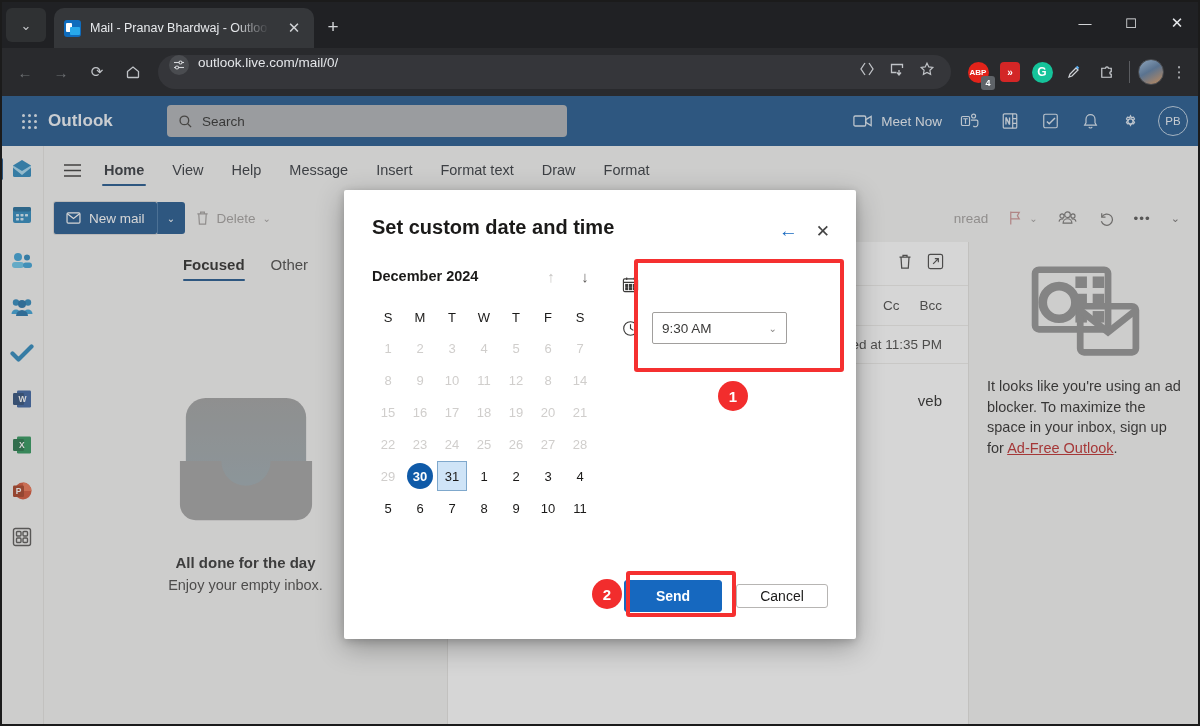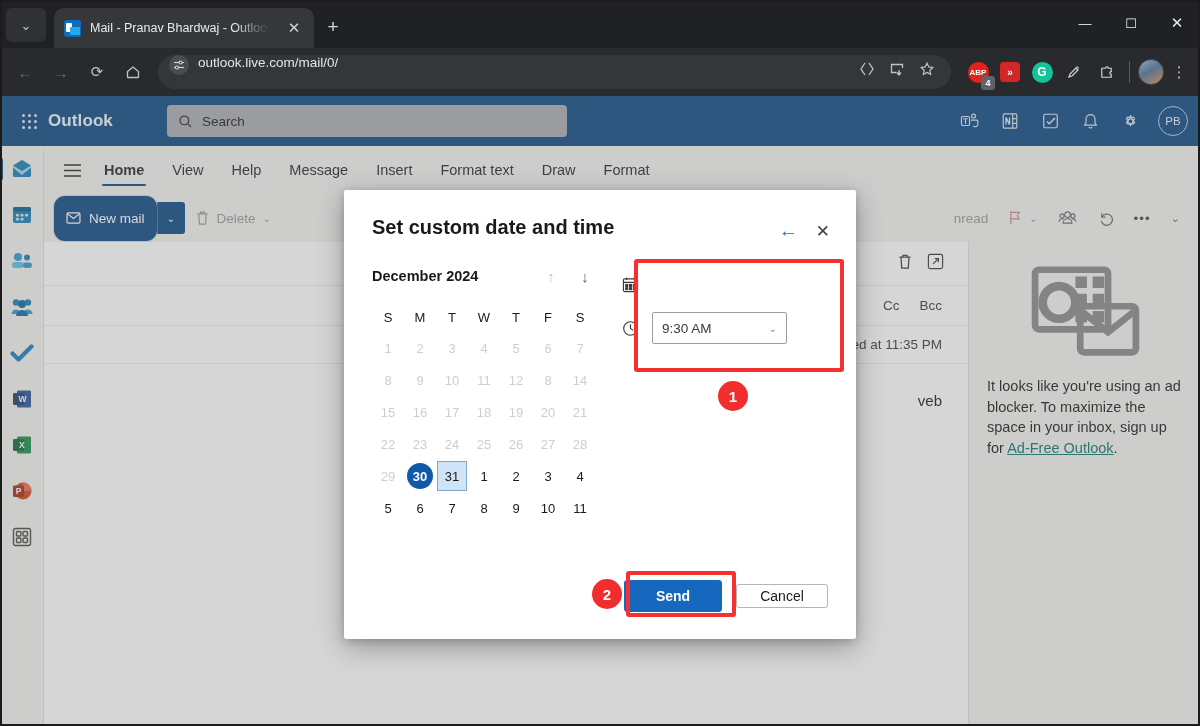--- a/index.html
+++ b/index.html
@@ -111,21 +111,21 @@
   .ribbon { height:48px; display:flex; align-items:center; gap:0; padding-left:10px; background:#f3f2f1; }
   .hamb { width:36px; height:36px; display:flex; align-items:center; justify-content:center; flex:none; }
   .rtab { padding:0 14px; height:44px; display:flex; align-items:center; font-size:14.5px; color:#24292f;
           position:relative; }
   .rtab.active { font-weight:700; }
   .rtab.active::after { content:""; position:absolute; left:12px; right:12px; bottom:6px; height:2.5px;
                         background:#0f4a85; border-radius:2px; }
 
   .cmdbar { height:48px; display:flex; align-items:center; padding:0 10px; gap:0; background:#f3f2f1; }
   .newmail {
-    height:45px; background:#0f4a85; border-radius:11px; display:flex; align-items:center; color:#fff;
+    height:32px; background:#0f4a85; border-radius:2px; display:flex; align-items:center; color:#fff;
     font-size:13.5px; padding:0 12px; gap:8px; box-shadow:0 0 0 1px #d8d6d4;
   }
   .newmail-split { width:28px; height:32px; background:#0f4a85; border-left:1px solid #3a6fa3;
                    border-radius:0 3px 3px 0; display:flex; align-items:center; justify-content:center;
                    color:#fff; font-size:10px; }
   .cmd-item { display:flex; align-items:center; gap:7px; padding:0 10px; height:32px; color:#9b9896; font-size:13.5px; }
   .cmd-right { margin-left:auto; display:flex; align-items:center; }
 
   .panes { flex:1; display:flex; min-height:0; }
   .listpane { width:404px; background:#f3f2f1; display:flex; flex-direction:column; border-right:1px solid #e3e1df; }
@@ -146,21 +146,21 @@
   .cc-row { height:40px; display:flex; align-items:center; justify-content:flex-end; gap:20px;
             padding-right:26px; color:#3b3a39; font-size:13.5px; border-bottom:1px solid #edebe9; }
   .sched-row { height:38px; display:flex; align-items:center; justify-content:flex-end; padding-right:26px;
                color:#3b3a39; font-size:13.5px; border-bottom:1px solid #edebe9; }
   .body-snip { padding:28px 26px 0 0; text-align:right; color:#1b1a19; font-size:15px; }
 
   .adpane { width:232px; background:#f3f2f1; border-left:1px solid #e3e1df; padding:22px 18px;
             display:flex; flex-direction:column; align-items:center; }
   .ad-logo { width:116px; height:96px; margin-bottom:16px; }
   .ad-text { font-size:14.5px; line-height:1.42; color:#1b1a19; align-self:flex-start; }
-  .ad-link { color:#0f766e; text-decoration:underline; }
+  .ad-link { color:#b91c1c; text-decoration:underline; }
 
   
   .dim { position:absolute; inset:0; background:rgba(120,120,120,.30); }
 
   
   .dialog {
     position:absolute; left:344px; top:190px; width:512px; height:449px; background:#fff;
     box-shadow:0 8px 28px rgba(0,0,0,.30), 0 2px 8px rgba(0,0,0,.18);
     border-radius:2px; z-index:20;
   }
@@ -326,20 +326,27 @@
 
       <div class="search">
         <svg width="15" height="15" viewBox="0 0 16 16" fill="none" stroke="#33312f" stroke-width="1.4">
           <circle cx="6.8" cy="6.8" r="4.6"></circle>
             <path d="M10.4 10.4 14 14"></path>
         </svg>
         <span class="search-ph">Search</span>
       </div>
 
       <div class="owa-right">
+        <div class="owa-ibtn">
+          <svg width="20" height="14" viewBox="0 0 22 15" fill="none" stroke="#dbe6f1" stroke-width="1.4">
+            <rect x="1" y="2" width="13" height="11" rx="1.5"></rect>
+              <path d="M14 6l6-3.5v10L14 9z"></path>
+          </svg>
+          <span class="lbl">Meet Now</span>
+        </div>
         <div class="owa-ibtn">
           <svg width="20" height="18" viewBox="0 0 22 20" fill="none" stroke="#dbe6f1" stroke-width="1.3">
             <rect x="1.5" y="5" width="9" height="10" rx="1.4"></rect>
               <path d="M3.5 7.5h5M6 7.5V13"></path>
             <circle cx="15" cy="4.5" r="2.2"></circle>
               <path d="M12 9h6.5a1.2 1.2 0 0 1 1.2 1.2v3.3a2.8 2.8 0 0 1-5 1.8"></path>
           </svg>
         </div>
         <div class="owa-ibtn">
           <svg width="18" height="18" viewBox="0 0 20 20" fill="none" stroke="#dbe6f1" stroke-width="1.3">
@@ -507,20 +514,40 @@
                   <path d="M5.2 7.2A6 6 0 1 1 4.6 12"></path>
               </svg>
             </span>
             <span class="cmd-item" style="color:#4a4948;letter-spacing:1px">•••</span>
             <span class="cmd-item" style="color:#6b6967;font-size:11px">⌄</span>
           </div>
         </div>
 
         <div class="panes">
 
+          <div class="listpane">
+            <div class="foctabs">
+              <div class="foctab active">Focused</div>
+              <div class="foctab">Other</div>
+            </div>
+            <div class="empty-wrap">
+              <svg class="empty-img" viewBox="0 0 150 144">
+                <defs>
+                  <linearGradient id="g1" x1="0" y1="0" x2="0" y2="1">
+                    <stop offset="0" stop-color="#9a9a9a"></stop>
+                      <stop offset="1" stop-color="#94a6ae"></stop>
+                  </linearGradient>
+                </defs>
+                <rect x="14" y="8" width="122" height="120" rx="20" fill="url(#g1)"></rect>
+                <path d="M8 72h42a25 25 0 0 0 50 0h42v44a16 16 0 0 1-16 16H24a16 16 0 0 1-16-16z" fill="#9b9b9b"></path>
+              </svg>
+              <div class="empty-t1">All done for the day</div>
+              <div class="empty-t2">Enjoy your empty inbox.</div>
+            </div>
+          </div>
 
           <div class="readpane">
             <div class="compose-tools">
               <span>
                 <svg width="16" height="17" viewBox="0 0 16 17" fill="none" stroke="#3b3a39" stroke-width="1.25">
                   <path d="M2.5 4h11M6 4V2.3h4V4M4 4l.7 11h6.6L12 4"></path>
                 </svg>
               </span>
               <span>
                 <svg width="17" height="17" viewBox="0 0 18 18" fill="none" stroke="#3b3a39" stroke-width="1.25">

